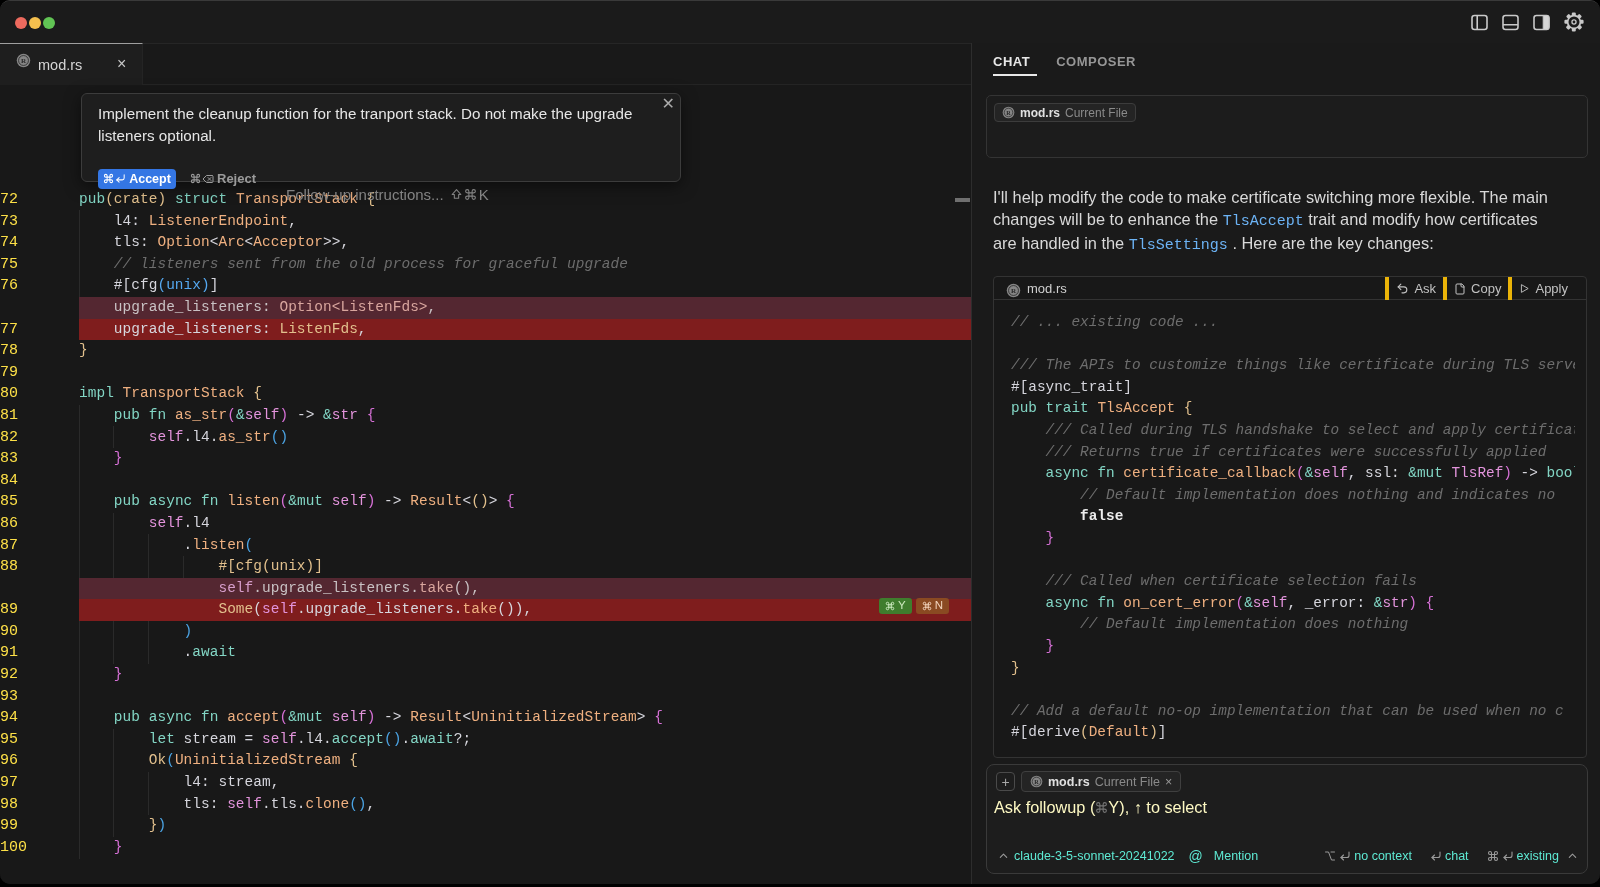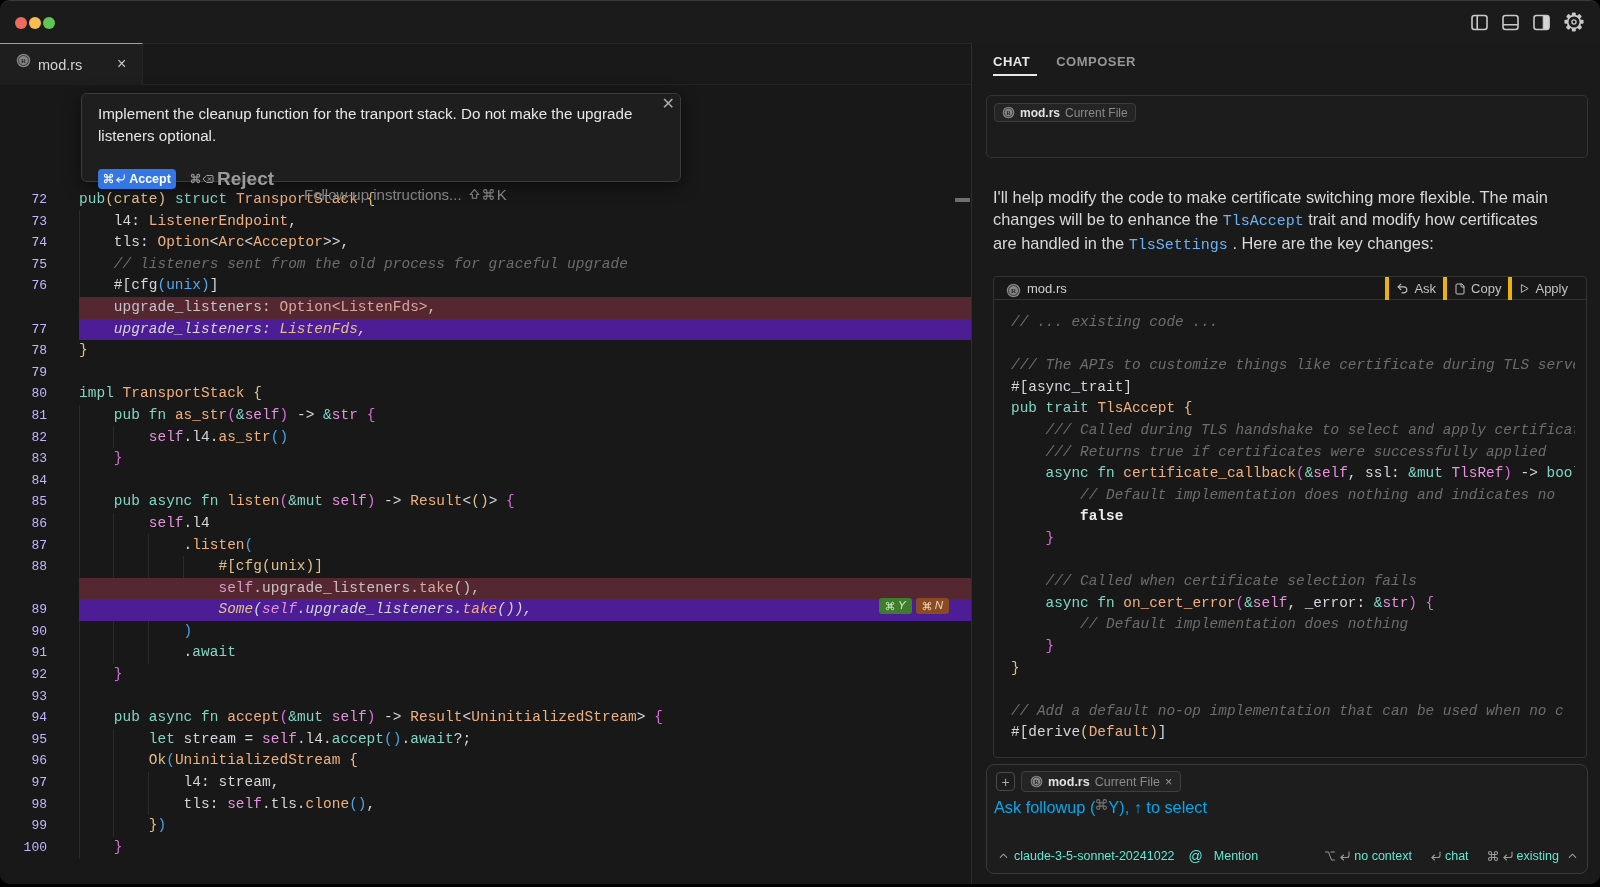--- a/index.html
+++ b/index.html
@@ -10,25 +10,25 @@
 .tl{position:absolute;top:15.5px;width:12px;height:12px;border-radius:50%;}
 .icons-tr{position:absolute;top:11px;right:16px;display:flex;align-items:center;gap:14px;}
 
 .tabstrip{position:absolute;left:0;top:42px;width:971px;height:42px;background:#191919;border-top:1px solid #262626;border-bottom:1px solid #242424;}
 .tab{position:absolute;left:0;top:-1px;width:143px;height:43px;background:#1e1e1e;border-top:1px solid #9f9f9f;border-right:1px solid #242424;}
 .tab .fname{position:absolute;left:38px;top:13px;font-size:14.5px;color:#d5d5d5;}
 .tab .close{position:absolute;left:117px;top:11px;font-size:16px;color:#c8c8c8;}
 
 .editor{position:absolute;left:0;top:84px;width:971px;height:803px;background:#181818;}
 .guide{position:absolute;width:1px;background:rgba(255,255,255,0.08);}
-.gutter{position:absolute;left:0;top:104px;width:47px;text-align:right;font-family:"Liberation Mono",monospace;font-size:13px;line-height:21.6px;color:#c4b5fd;white-space:pre;}
+.gutter{position:absolute;left:0;top:104px;width:47px;font-family:"Liberation Mono",monospace;font-size:15px;line-height:21.6px;color:#fde047;white-space:pre;}
 .code{position:absolute;left:79px;top:104px;width:892px;font-family:"Liberation Mono",monospace;font-size:14.45px;line-height:21.6px;color:#d6d6dd;white-space:pre;letter-spacing:0.05px;}
 .row{height:21.6px;position:relative;}
 .row.red{background:#542731;}
-.row.green{background:#4c1d95;font-style:italic;}
+.row.green{background:#7f1d1d;}
 .k{color:#83d6c5;}
 .t{color:#efb080;}
 .pk{color:#e394dc;}
 .c{color:#6d6d6d;font-style:italic;}
 .y{color:#e2c08d;}
 .p{color:#d670d6;}
 .b3{color:#4ba3e3;}
 .bl{color:#55a8f0;}
 .wm{color:#c9c2c4;}
 .tm{color:#d9a69e;}
@@ -38,21 +38,21 @@
 .badges{position:absolute;right:22px;top:-1px;display:flex;gap:4px;height:16px;}
 .badge{height:16px;border-radius:3px;font-family:"Liberation Sans",sans-serif;font-size:11.5px;display:flex;align-items:center;padding:0 6px;gap:2px;}
 .badge.by{background:#3f7d2d;color:#cdeabf;}
 .badge.bn{background:#8a4a22;color:#f2d4bd;}
 
 .popup{position:absolute;left:81px;top:92px;width:600px;height:89px;background:#1e1e1e;border:1px solid #3c3c3c;border-radius:6px;box-shadow:0 4px 16px rgba(0,0,0,0.5);z-index:30;}
 .popup .ptext{position:absolute;left:16px;top:9px;font-size:15.2px;line-height:21.5px;color:#e6e6e6;}
 .popup .pclose{position:absolute;right:5px;top:0px;font-size:16px;color:#ababab;}
 .prow{position:absolute;left:16px;top:60px;display:flex;align-items:center;}
 .accept{width:78px;height:20px;background:#3476e4;border-radius:4px;color:#fff;font-size:12.5px;font-weight:bold;display:flex;align-items:center;justify-content:center;gap:3px;}
-.reject{margin-left:14px;color:#9b9b9b;font-size:19px;font-weight:bold;display:flex;align-items:center;gap:3px;}
+.reject{margin-left:14px;color:#9b9b9b;font-size:13px;font-weight:bold;display:flex;align-items:center;gap:3px;}
 .followup{margin-left:30px;color:#838383;font-size:15px;display:flex;align-items:center;gap:2px;margin-top:32px;}
 
 .divider{position:absolute;left:971px;top:42px;width:1px;height:845px;background:#2d2d2d;}
 
 .panel{position:absolute;left:972px;top:42px;width:628px;height:845px;background:#1a1a1a;}
 .ptabs{position:absolute;left:21px;top:11px;display:flex;gap:26px;font-size:13px;font-weight:bold;letter-spacing:0.5px;}
 .ptab1{color:#e8e8e8;}
 .ptab2{color:#969696;}
 .ptabline{position:absolute;left:21px;top:31px;width:44px;height:2px;background:#e8e8e8;}
 .userbox{position:absolute;left:14px;top:52px;width:602px;height:63px;border:1px solid #343434;border-radius:5px;background:#1c1c1c;}
@@ -69,21 +69,21 @@
 .cbbtns{position:absolute;right:11px;top:0;height:23px;display:flex;}
 .cbtn{height:23px;display:flex;align-items:center;padding:0 7px;gap:5px;border-left:4px solid #eab308;color:#c2c2c2;font-size:13px;}
 .ccode{position:absolute;left:17px;top:35px;font-family:"Liberation Mono",monospace;font-size:14.4px;line-height:21.6px;color:#d6d6dd;white-space:pre;width:564px;overflow:hidden;}
 
 .inputbox{position:absolute;left:14px;top:721px;width:602px;height:110px;border:1px solid #3a3a3a;border-radius:8px;background:#1d1d1d;}
 .plusbtn{position:absolute;left:9px;top:7px;width:19px;height:19px;border:1px solid #4a4a4a;border-radius:4px;color:#a8a8a8;font-size:14px;display:flex;align-items:center;justify-content:center;}
 .ichip{position:absolute;left:34px;top:6px;height:21px;border:1px solid #3f3f3f;border-radius:4px;background:#242424;display:flex;align-items:center;padding:0 8px;gap:5px;font-size:12.5px;}
 .ichip .fn{color:#e0e0e0;font-weight:bold;}
 .ichip .cf{color:#8a8a8a;}
 .ichip .x{color:#999;}
-.placeholder{position:absolute;left:7px;top:33px;font-size:16.3px;color:#0ea5e9;display:flex;gap:0;}
+.placeholder{position:absolute;left:7px;top:33px;font-size:16.3px;color:#fef9c3;display:flex;align-items:center;gap:0;}
 .ibottom{position:absolute;left:11px;bottom:9px;width:580px;height:16px;display:flex;align-items:center;color:#5eead4;font-size:12.5px;}
 .kb{display:inline-flex;align-items:center;gap:1px;}
 svg{display:block;}
 </style>
 </head>
 <body>
 <div class="win">
   <div class="titlebar">
     <div class="tl" style="left:15px;background:#ed6a5e;"></div>
     <div class="tl" style="left:29px;background:#f4bf4e;"></div>

